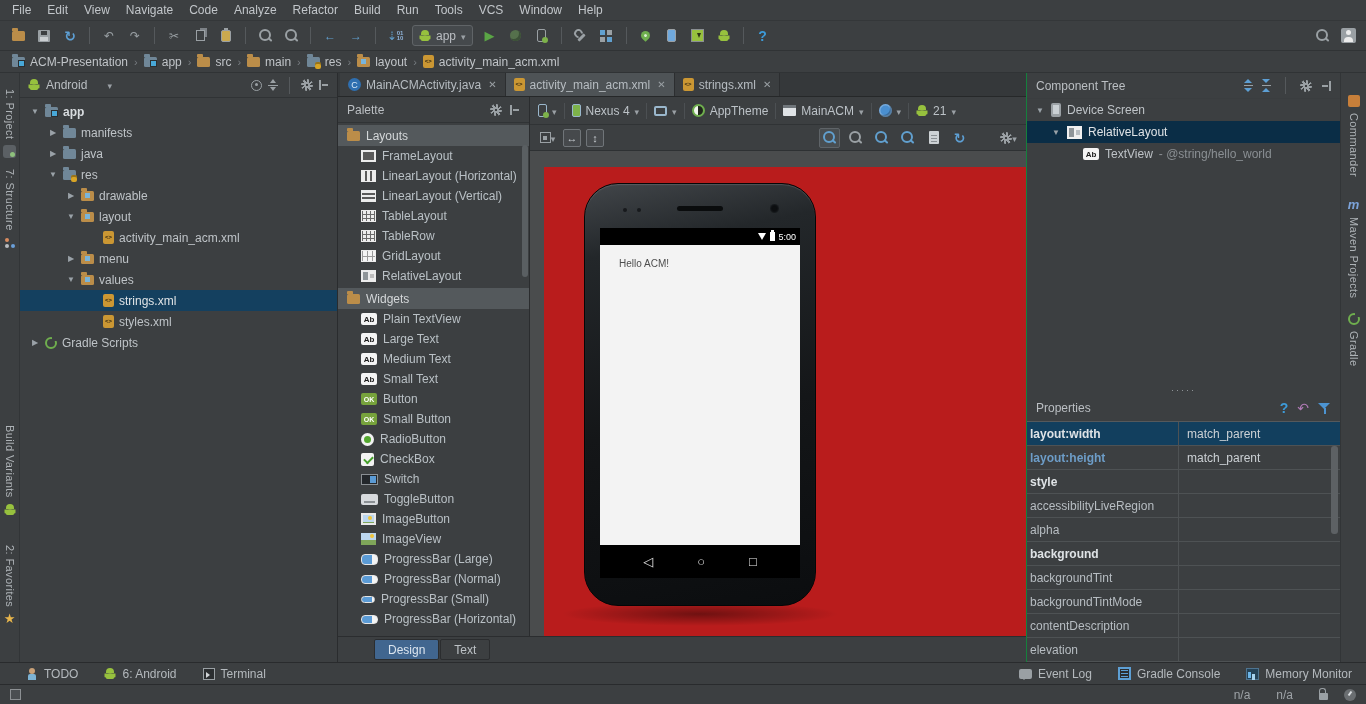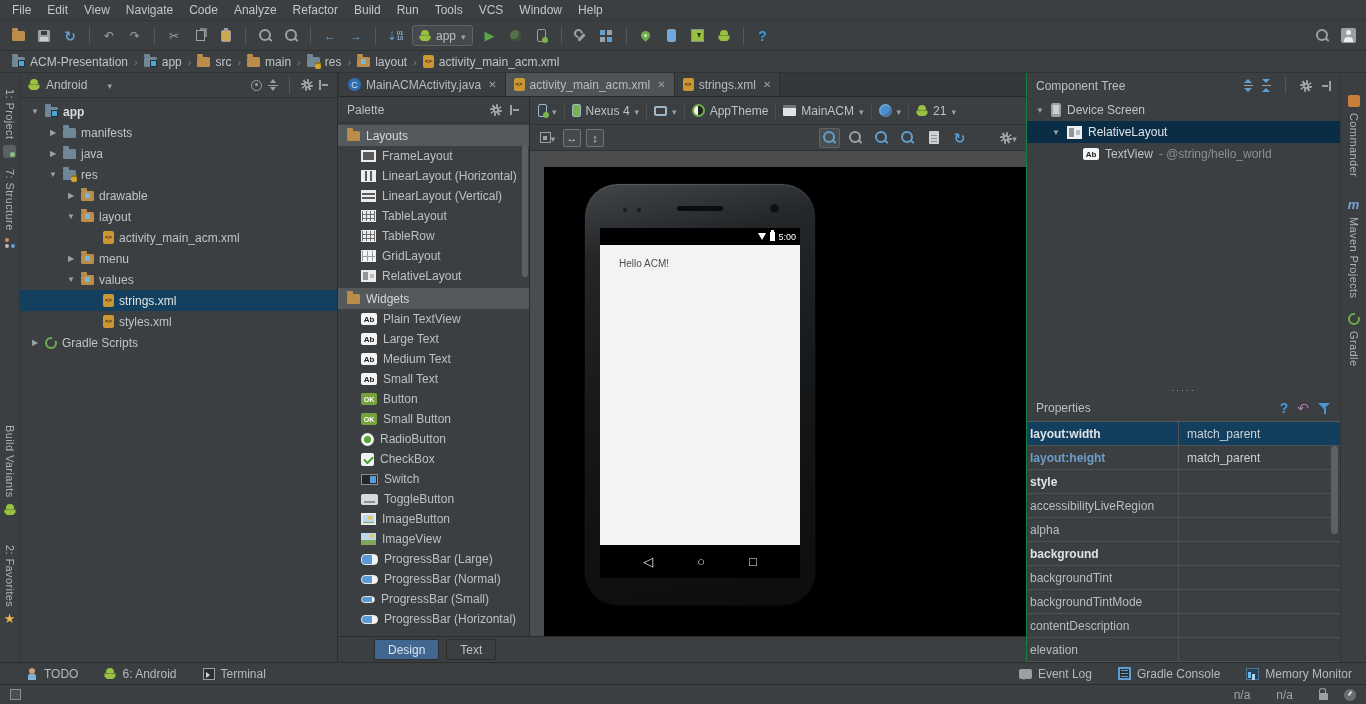--- a/index.html
+++ b/index.html
@@ -155,24 +155,24 @@
 .zbtn{width:21px;height:20px;display:flex;align-items:center;justify-content:center;flex:none}
 .zbtn.pressed{background:#494e51;border:1px solid #5f6468;border-radius:2px}
 .fitic{width:11px;height:11px;position:relative}
 .fitic::before{content:"";position:absolute;inset:0;border:1.5px solid #9aa0a4}
 .fitic::after{content:"";position:absolute;left:3.5px;top:3.5px;width:4px;height:4px;background:#9aa0a4}
 .boxar{width:18px;height:18px;border:1px solid #707579;border-radius:2px;display:flex;align-items:center;justify-content:center;font-size:11px;color:#c6cbcf;background:#46494c}
 .doc{width:10px;height:13px;background:#cdd2d5;border-radius:1px;position:relative}
 .doc::after{content:"";position:absolute;left:2px;right:2px;top:3px;bottom:2px;background:repeating-linear-gradient(0deg,#8a9094 0 1px,transparent 1px 3px)}
 .refr{color:#5d9fd4;font-size:14px;font-weight:bold;line-height:14px}
 .onetoone::before{border-color:#9aa0a4}
-.canvas{flex:1;background:#000000;position:relative;overflow:hidden}
+.canvas{flex:1;background:#b91c1c;position:relative;overflow:hidden}
 .canvas::before{content:"";position:absolute;top:0;left:0;right:0;height:16px;background:#4a4c4d}
 .canvas::after{content:"";position:absolute;top:16px;left:0;bottom:0;width:14px;background:#4a4c4d}
-.btabs{height:26px;border-top:1px solid #2b2d2f;display:flex;align-items:center;gap:7px;padding-left:36px}
+.btabs{height:26px;border-top:1px solid #2b2d2f;display:flex;align-items:center;gap:1px;padding-left:36px}
 .btab{height:21px;padding:0 13px;display:flex;align-items:center;border:1px solid #2b2d2f;border-radius:2px;background:#3c3f41;color:#bcc1c5}
 .btab.on{background:#41668f;color:#dae4ee}
 
 .phonewrap{position:absolute;left:54px;top:32px}
 .phone{width:232px;height:423px;border-radius:34px;border:1px solid #050607;position:relative;background:linear-gradient(168deg,#42464a 0%,#23272a 16%,#141618 55%,#0b0d0f 100%);box-shadow:inset 0 1px 1px rgba(255,255,255,.14)}
 .spk{position:absolute;top:22px;left:50%;transform:translateX(-50%);width:46px;height:5px;border-radius:3px;background:#0a0c0d}
 .cam{position:absolute;top:20px;right:36px;width:9px;height:9px;border-radius:50%;background:#0d0f11;box-shadow:inset 0 0 2px #2e3438}
 .dotl{position:absolute;top:24px;left:38px;width:4px;height:4px;border-radius:50%;background:#17191c;box-shadow:14px 0 0 #17191c}
 .scr{position:absolute;left:15px;right:15px;top:44px;height:350px;display:flex;flex-direction:column}
 .sbar{height:17px;background:#000;display:flex;align-items:center;justify-content:flex-end;gap:3px;padding:0 4px;color:#fff;font-size:9px}

